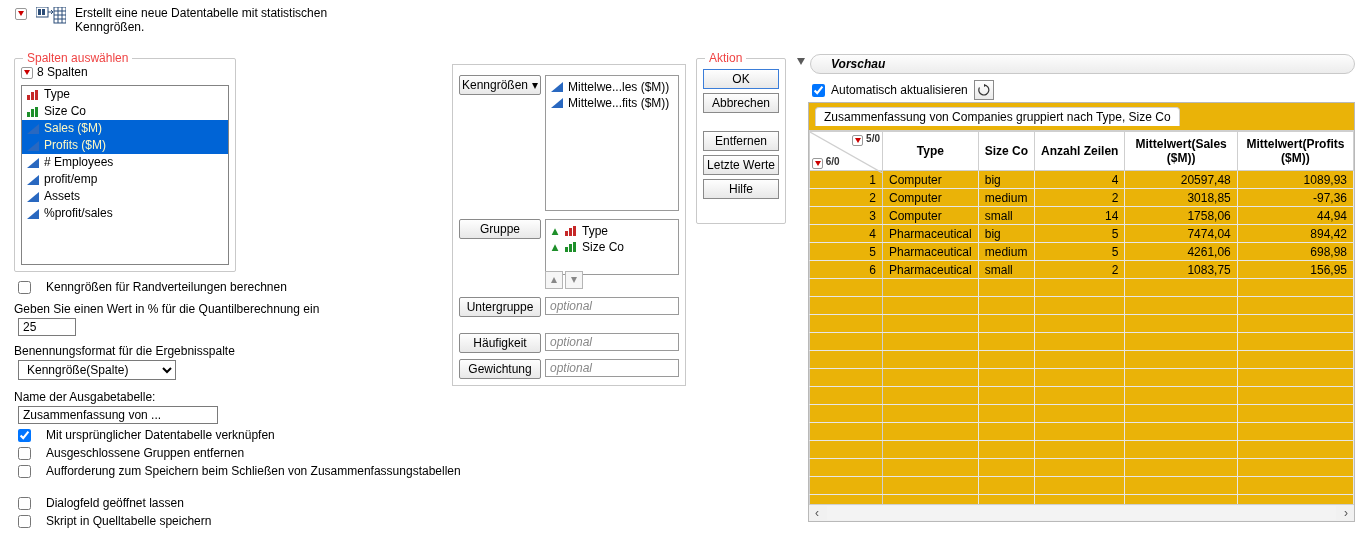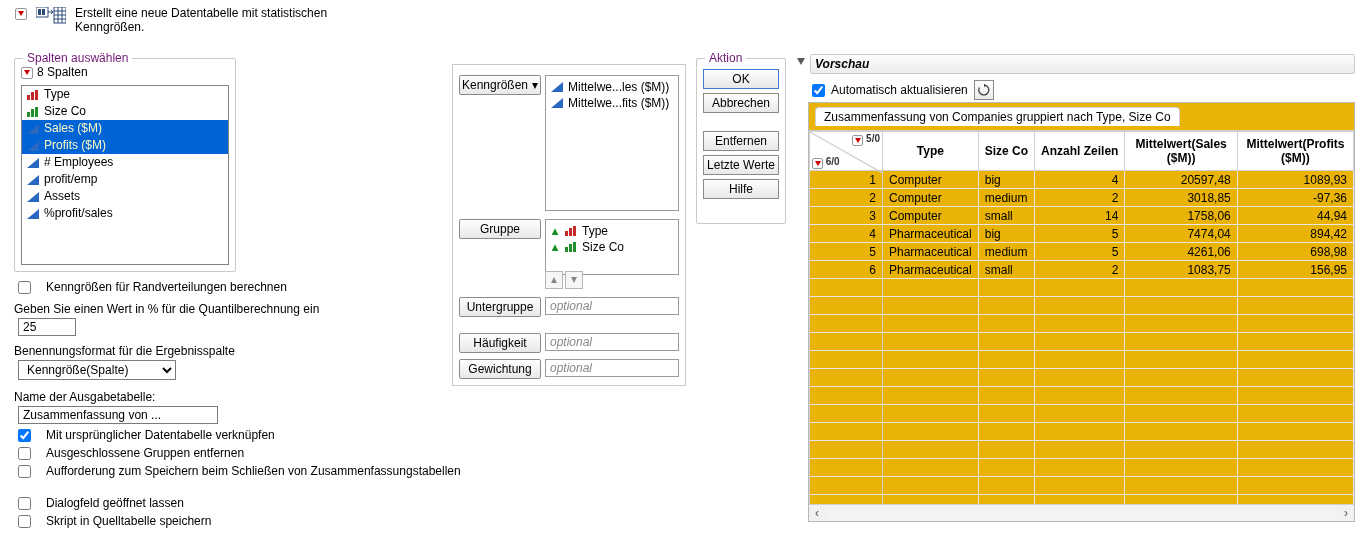--- a/index.html
+++ b/index.html
@@ -4,21 +4,21 @@
 <style>
   html,body{margin:0;padding:0;font-family:"Segoe UI",Tahoma,Arial,sans-serif;font-size:12px;color:#000;background:#fff}
   .root{position:relative;width:1367px;height:540px}
   .top-desc{position:absolute;left:15px;top:6px;display:flex;align-items:flex-start;gap:8px}
   .red-dot{width:10px;height:10px;border:1px solid #999;border-radius:2px;display:flex;align-items:center;justify-content:center;background:#fff;margin-top:2px}
   .red-dot svg{width:8px;height:8px}
   .summary-icon{width:32px;height:26px;display:flex;align-items:center;justify-content:center}
   .desc-text{white-space:pre-line;line-height:14px}
 
   .group-box{position:absolute;border:1px solid #c9c9c9;border-radius:2px}
-  .group-title{position:absolute;top:-8px;left:8px;background:#fff;padding:0 4px;font-size:12px;color:#701a75}
+  .group-title{position:absolute;top:-8px;left:8px;background:#fff;padding:0 4px;font-size:12px;color:#ef4444}
 
   
   .cols{left:14px;top:58px;width:220px;height:212px}
   .cols-header{position:absolute;left:6px;top:6px;display:flex;align-items:center;gap:4px}
   .cols-list{position:absolute;left:6px;right:6px;top:26px;bottom:6px;border:1px solid #838383;background:#fff;overflow:hidden}
   .col-item{display:flex;align-items:center;gap:4px;padding:1px 4px;line-height:15px;height:15px;cursor:default}
   .col-item.selected{background:#0064d6;color:#fef9c3}
   .ico{display:inline-flex;align-items:center;justify-content:center;width:14px;height:12px}
 
   
@@ -37,21 +37,21 @@
   .role-row{display:flex;align-items:center;gap:4px;height:16px}
   .sort-icons{position:absolute;left:92px;display:flex;gap:2px}
   .sort-btn{width:16px;height:16px;border:1px solid #b5b5b5;background:#f6f6f6;display:flex;align-items:center;justify-content:center}
 
   
   .actions{left:696px;top:58px;width:88px;height:164px}
   .action-btn{position:absolute;left:6px;right:6px;height:18px;border:1px solid #8a8a8a;background:linear-gradient(#fefefe,#e8e8e8);display:flex;align-items:center;justify-content:center;cursor:pointer;font-size:12px}
   .action-btn.def{border:1px solid #3b7dd8}
   
   .disclosure{position:absolute;left:795px;top:56px;width:12px;height:12px;display:flex;align-items:center;justify-content:center}
-  .pv-title-row{position:absolute;left:810px;top:54px;right:12px;height:18px;background:linear-gradient(#fdfdfd,#ececec);border:1px solid #c9c9c9;font-weight:bold;font-style:italic;display:flex;align-items:center;padding-left:4px;border-radius:2px}
+  .pv-title-row{position:absolute;left:810px;top:54px;right:12px;height:18px;background:linear-gradient(#fdfdfd,#ececec);border:1px solid #c9c9c9;font-weight:bold;font-style:italic;display:flex;align-items:center;padding-left:20px;border-radius:10px}
   .auto-row{position:absolute;left:812px;top:80px;display:flex;align-items:center;gap:6px}
   .refresh-btn{width:18px;height:18px;border:1px solid #8a8a8a;background:linear-gradient(#fff,#eaeaea);display:flex;align-items:center;justify-content:center}
 
   .grid-wrap{position:absolute;left:808px;top:102px;right:12px;bottom:18px;border:1px solid #b9b9b9;background:#eab308;display:flex;flex-direction:column}
   .grid-caption{padding:4px 6px;border-bottom:1px solid #cfcfcf}
   .grid-caption-inner{border:1px solid #cfcfcf;border-bottom:none;border-top-left-radius:4px;border-top-right-radius:4px;padding:2px 8px;display:inline-block;background:#fff}
   .grid{flex:1;overflow:hidden;position:relative}
   table{border-collapse:collapse;width:100%;font-size:12px}
   .grid th{border:1px solid #cfcfcf;background:#fff;font-weight:bold;padding:2px 6px;text-align:center;white-space:nowrap;height:34px}
   .grid td{border:1px solid #e6e6e6;padding:1px 6px;height:18px;box-sizing:border-box}

